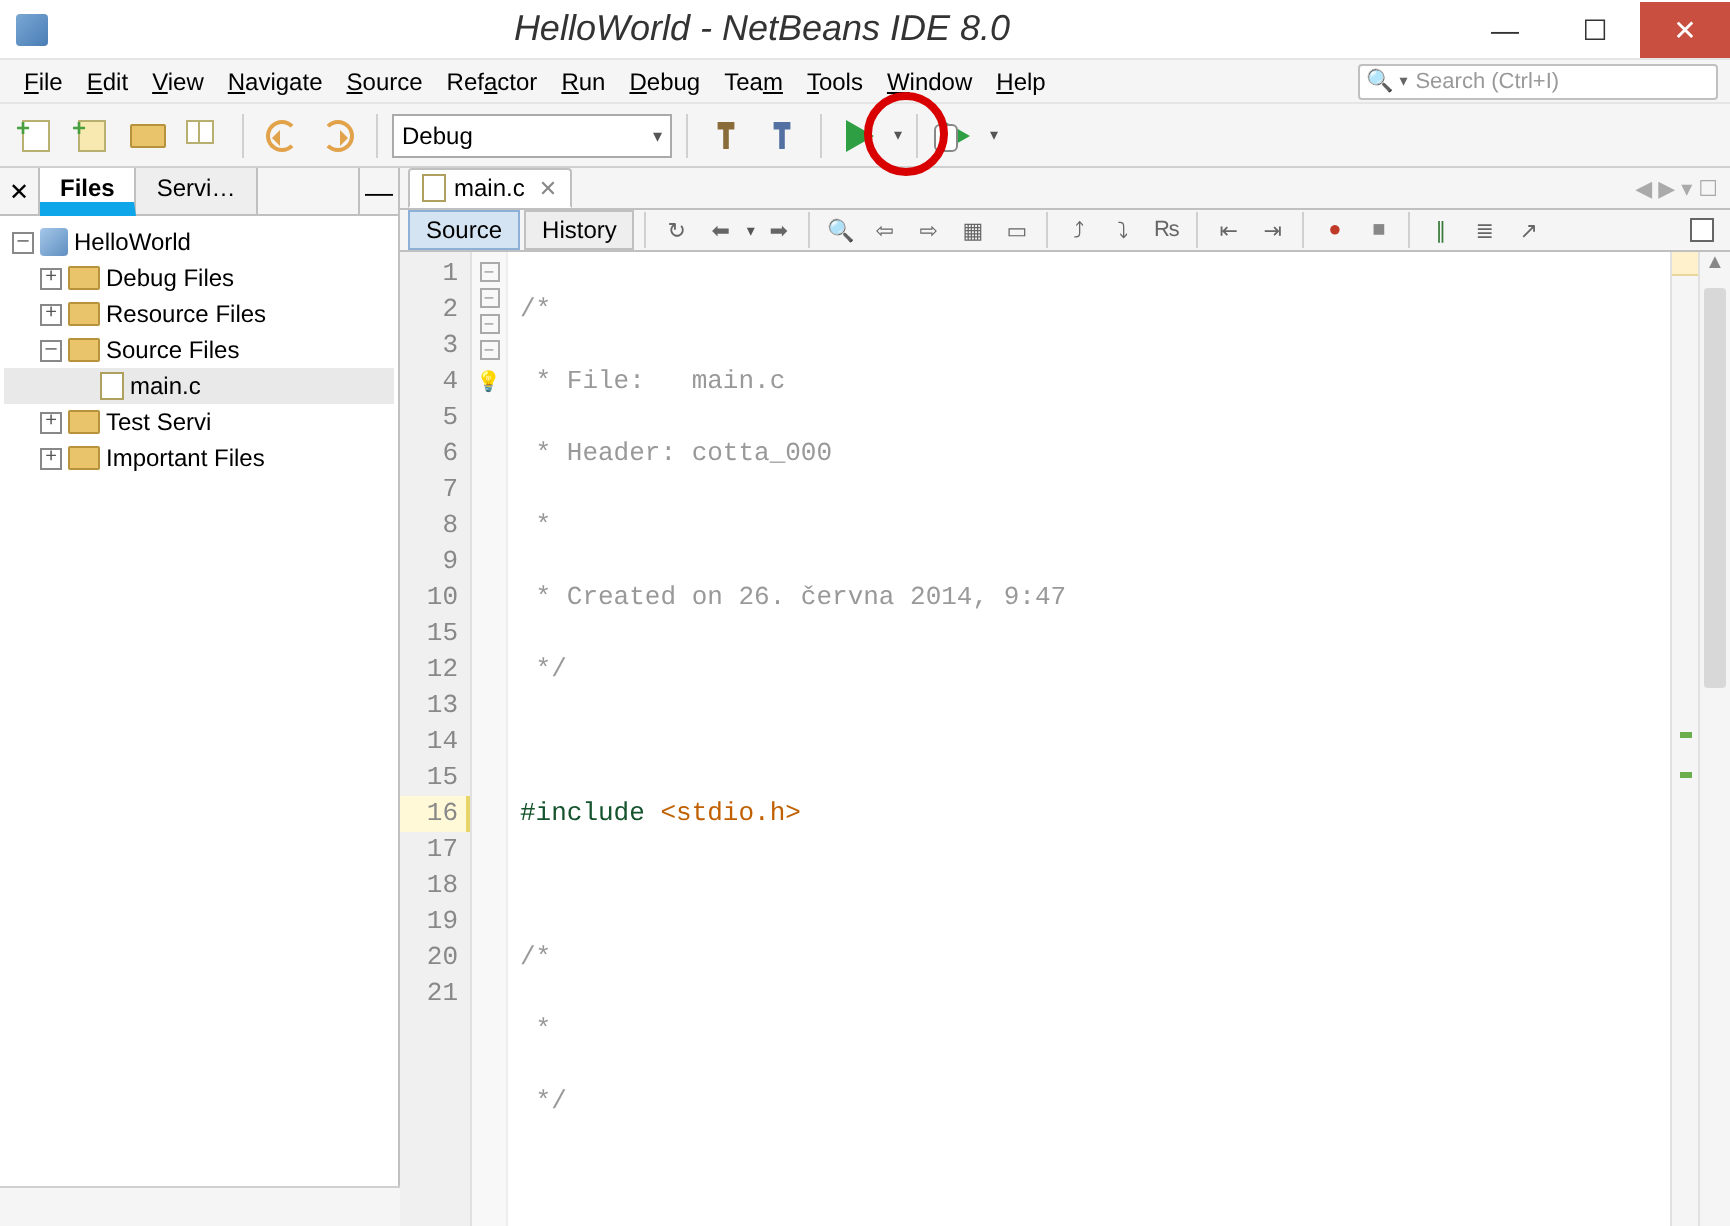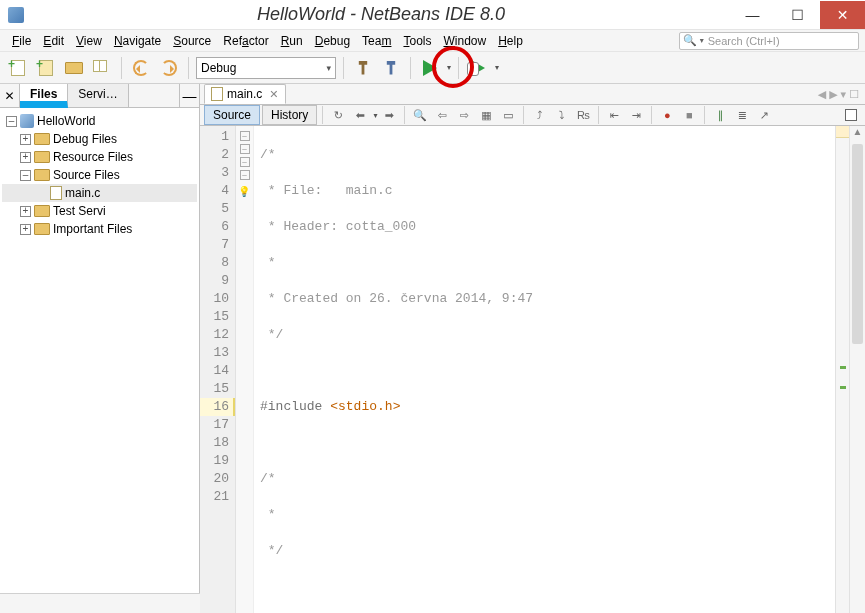--- a/index.html
+++ b/index.html
@@ -81,21 +81,21 @@
   .mini-sep { width:1px; height:18px; background:#d0d0d0; margin:0 3px; }
   .ed-toolbar .spacer-right { margin-left:auto; }
   .full-icon { width:12px; height:12px; border:1px solid #666; position:relative; background:#fff; }
 
   .editor-body { flex:1; display:flex; background:#fff; position:relative; }
   .gutter { width:36px; background:#f0f0f0; border-right:1px solid #e1e1e1; text-align:right; padding-right:6px; color:#888; font-family:"Courier New",monospace; font-size:13px; line-height:18px; padding-top:2px;}
   .glyph-col { width:18px; background:#f8f8f8; border-right:1px solid #eee; font-size:10px; line-height:18px; text-align:center; color:#888; padding-top:2px;}
   .glyph-col .fold { border:1px solid #aaa; width:10px; height:10px; margin:3px auto; font-size:8px; line-height:8px; }
   .code { flex:1; font-family:"Courier New",monospace; font-size:13px; line-height:18px; padding:2px 0 0 6px; white-space:pre; color:#333; }
   .code .cmt { color:#999; }
-  .code .pp { color:#737373;margin-top:24px; }
+  .code .pp { color:#14532d;margin-top:24px; }
   .code .inc { color:#c06000; }
   .code .line { height:18px; }
   .overview { width:14px; background:#f5f5f5; border-left:1px solid #e1e1e1; position:relative;}
   .overview .warn { position:absolute; top:0; width:100%; height:12px; background:#fff1cc; border-bottom:1px solid #e7d79a;}
   .overview .mark { position:absolute; right:3px; width:6px; height:3px; background:#6aae4d;}
   .scrollbar-v { width:16px; background:#f5f5f5; border-left:1px solid #e1e1e1; position:relative;}
   .scrollbar-v .thumb { position:absolute; top:18px; left:2px; right:2px; height:200px; background:#d8d8d8; border-radius:2px;}
   .scrollbar-v .arrow { height:16px; text-align:center; color:#888; font-size:10px; }
 
   

